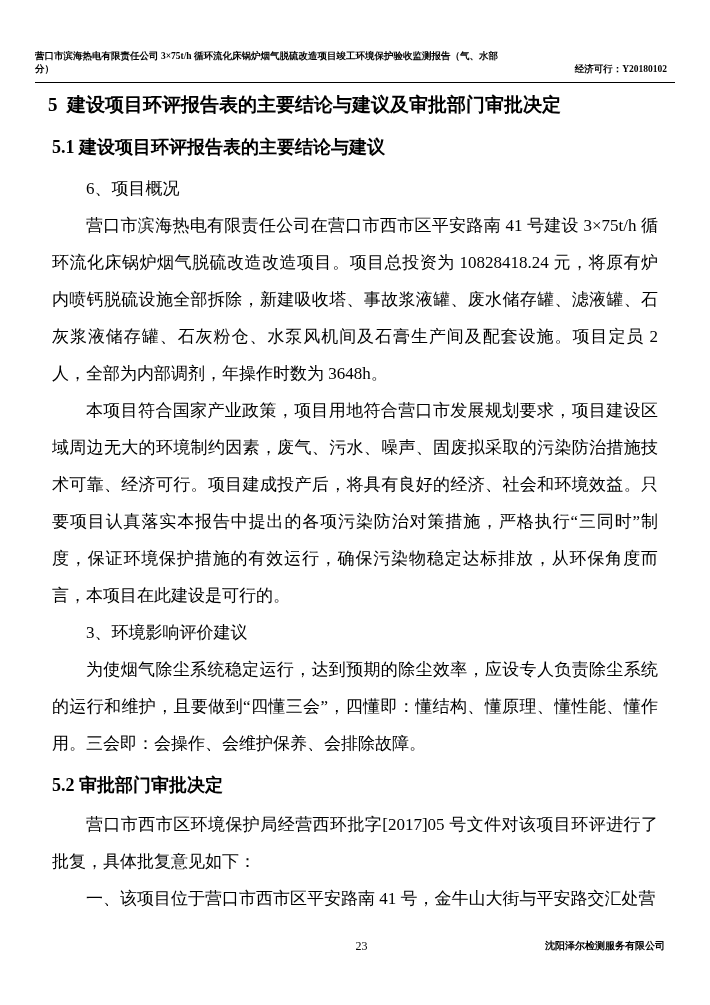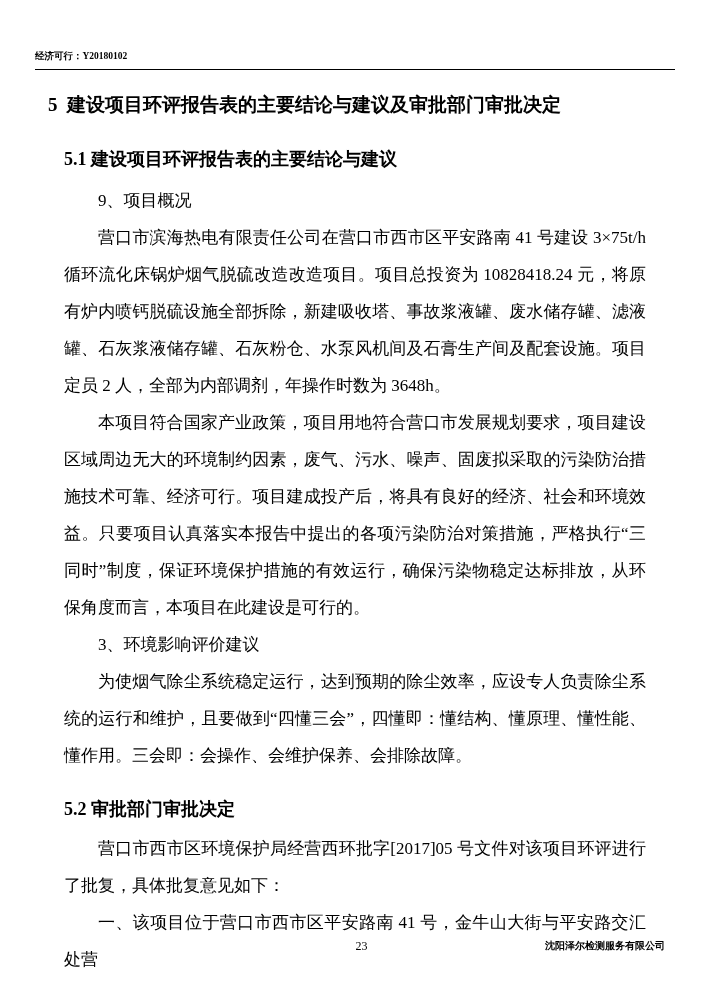--- a/index.html
+++ b/index.html
@@ -46,21 +46,21 @@
     font-weight: bold;
     margin: 0;
     white-space: pre-wrap;
   }
   h2.section-heading {
     font-size: 18px;
     line-height: 38px;
     font-weight: bold;
     margin: 0 0 4px 0;
   }
-  section.doc-section { margin: 16px; }
+  section.doc-section { margin: 4px; }
   section.doc-section + section.doc-section h2.section-heading {
     margin-top: 0;
     margin-bottom: 2px;
   }
   p.para, p.subitem {
     font-size: 17px;
     line-height: 37px;
     margin: 0;
     text-indent: 2em;
   }
@@ -92,29 +92,30 @@
     font-size: 10px;
     white-space: nowrap;
   }
 </style>
 </head>
 <body>
 
 <div class="page">
 
   <header class="header">
+    <span class="header-left">营口市滨海热电有限责任公司 3×75t/h 循环流化床锅炉烟气脱硫改造项目竣工环境保护验收监测报告（气、水部分）</span>
     <span class="header-right">经济可行：Y20180102</span>
   </header>
 
   <main class="content">
     <h1 class="doc-title">5  建设项目环评报告表的主要结论与建议及审批部门审批决定</h1>
     <div id="sections">
         <section class="doc-section">
           <h2 class="section-heading">5.1 建设项目环评报告表的主要结论与建议</h2>
-          <p class="subitem">9、项目概况</p>
+          <p class="subitem">6、项目概况</p>
           <p class="para">营口市滨海热电有限责任公司在营口市西市区平安路南 41 号建设 3×75t/h 循环流化床锅炉烟气脱硫改造改造项目。项目总投资为 10828418.24 元，将原有炉内喷钙脱硫设施全部拆除，新建吸收塔、事故浆液罐、废水储存罐、滤液罐、石灰浆液储存罐、石灰粉仓、水泵风机间及石膏生产间及配套设施。项目定员 2 人，全部为内部调剂，年操作时数为 3648h。</p>
           <p class="para">本项目符合国家产业政策，项目用地符合营口市发展规划要求，项目建设区域周边无大的环境制约因素，废气、污水、噪声、固废拟采取的污染防治措施技术可靠、经济可行。项目建成投产后，将具有良好的经济、社会和环境效益。只要项目认真落实本报告中提出的各项污染防治对策措施，严格执行“三同时”制度，保证环境保护措施的有效运行，确保污染物稳定达标排放，从环保角度而言，本项目在此建设是可行的。</p>
           <p class="subitem">3、环境影响评价建议</p>
           <p class="para">为使烟气除尘系统稳定运行，达到预期的除尘效率，应设专人负责除尘系统的运行和维护，且要做到“四懂三会”，四懂即：懂结构、懂原理、懂性能、懂作用。三会即：会操作、会维护保养、会排除故障。</p>
         </section>
         <section class="doc-section">
           <h2 class="section-heading">5.2 审批部门审批决定</h2>
           <p class="para">营口市西市区环境保护局经营西环批字[2017]05 号文件对该项目环评进行了批复，具体批复意见如下：</p>
           <p class="para">一、该项目位于营口市西市区平安路南 41 号，金牛山大街与平安路交汇处营</p>
         </section>

